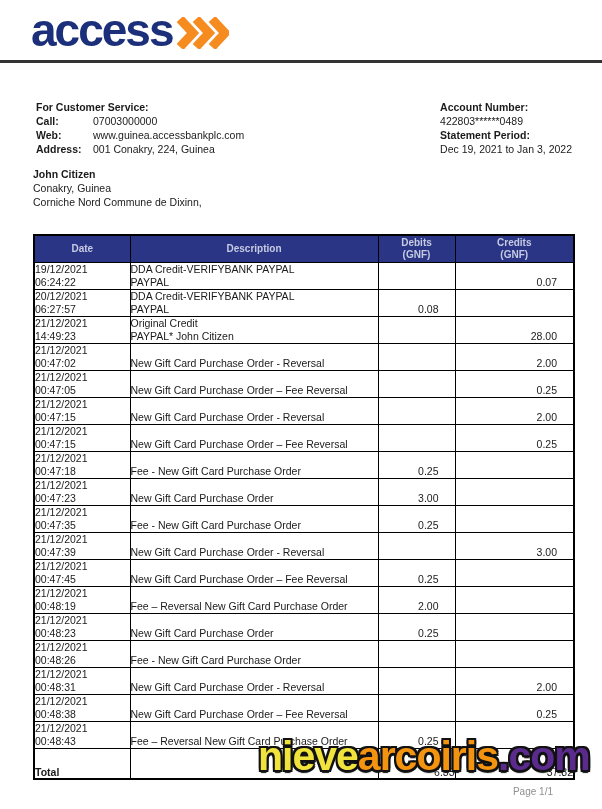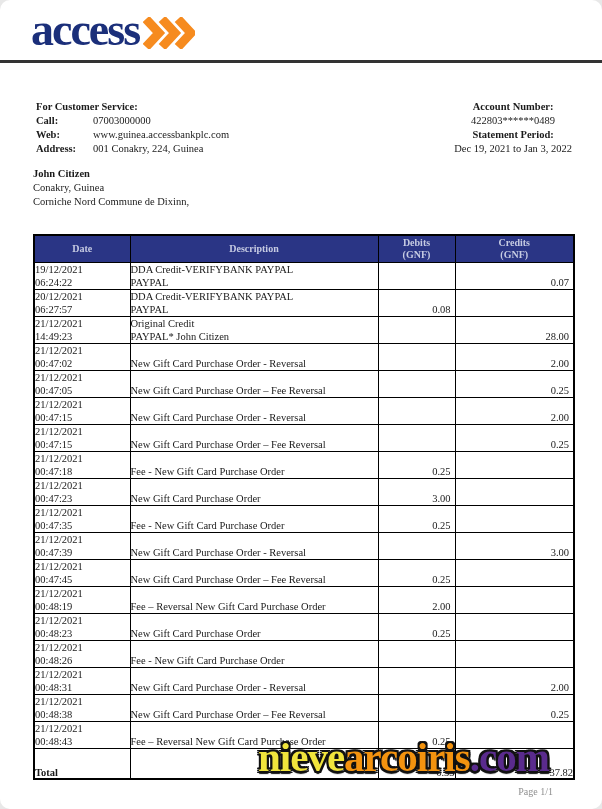--- a/index.html
+++ b/index.html
@@ -1,48 +1,48 @@
 <!DOCTYPE html>
 <html><head>
 <meta charset="utf-8">
 <style>
   html,body{margin:0;padding:0;background:#e8e8e8;}
   #page{position:relative;width:602px;height:809px;background:#ffffff;overflow:hidden;
-        font-family:Liberation Serif, serif;color:#1a1a1a;border-radius:10px;}
+        font-family:Liberation Sans, sans-serif;color:#1a1a1a;}
 
   
   .logo{position:absolute;left:31px;top:4px;display:flex;align-items:center;}
   .logo-text{font-size:46px;font-weight:bold;color:#1b2f7a;letter-spacing:-2px;line-height:52px;}
   .logo-chevrons{margin-left:4px;margin-top:10px;}
 
   
   .top-rule{position:absolute;left:0;top:60px;width:602px;height:3px;background:#333333;}
 
   
   .cs-block{position:absolute;left:36px;top:100px;font-size:10.5px;line-height:14px;}
   .cs-title{font-weight:bold;}
   .cs-row{display:flex;}
   .cs-label{font-weight:bold;width:57px;}
-  .acct-block{position:absolute;right:30px;top:100px;font-size:10.5px;line-height:14px;text-align:center;}
+  .acct-block{position:absolute;right:30px;top:100px;font-size:10.5px;line-height:14px;text-align:left;}
   .b{font-weight:bold;}
 
   .customer-block{position:absolute;left:33px;top:167px;font-size:10.5px;line-height:14px;}
   .customer-name{font-weight:bold;}
 
   
   .stmt-table{position:absolute;left:33px;top:234px;border-collapse:collapse;table-layout:fixed;width:540px;}
   .stmt-table th,.stmt-table td{border:1px solid #000;padding:0;overflow:hidden;}
   .stmt-table{border:2px solid #000;}
   .stmt-table th{height:26px;background:#2a3585;color:#c6cbe2;font-size:10px;font-weight:bold;
                  text-align:center;vertical-align:middle;line-height:12px;}
   .trow td{height:26px;vertical-align:top;font-size:10.5px;}
   .l1,.l2{height:13px;line-height:13px;white-space:nowrap;}
   .c-date{padding-left:2px;}
   .c-desc{padding-left:4px;}
-  .c-amt .l2{text-align:right;padding-right:4px;}
+  .c-amt .l2{text-align:right;padding-right:16px;}
   .tot-row td{height:29px;vertical-align:bottom;font-size:10.5px;}
   .total-label{font-weight:bold;padding:0 0 3px 2px;}
   .tot-amt{text-align:right;padding:0 2px 3px 0;}
 
   
   .watermark{position:absolute;left:258px;top:733px;font-size:41px;font-weight:bold;letter-spacing:-1px;
              white-space:nowrap;z-index:5;
              text-shadow:-2px -2px 0 #111,2px -2px 0 #111,-2px 2px 0 #111,2px 2px 0 #111,
                          -2px 0 0 #111,2px 0 0 #111,0 -2px 0 #111,0 3px 1px #111;}
 

